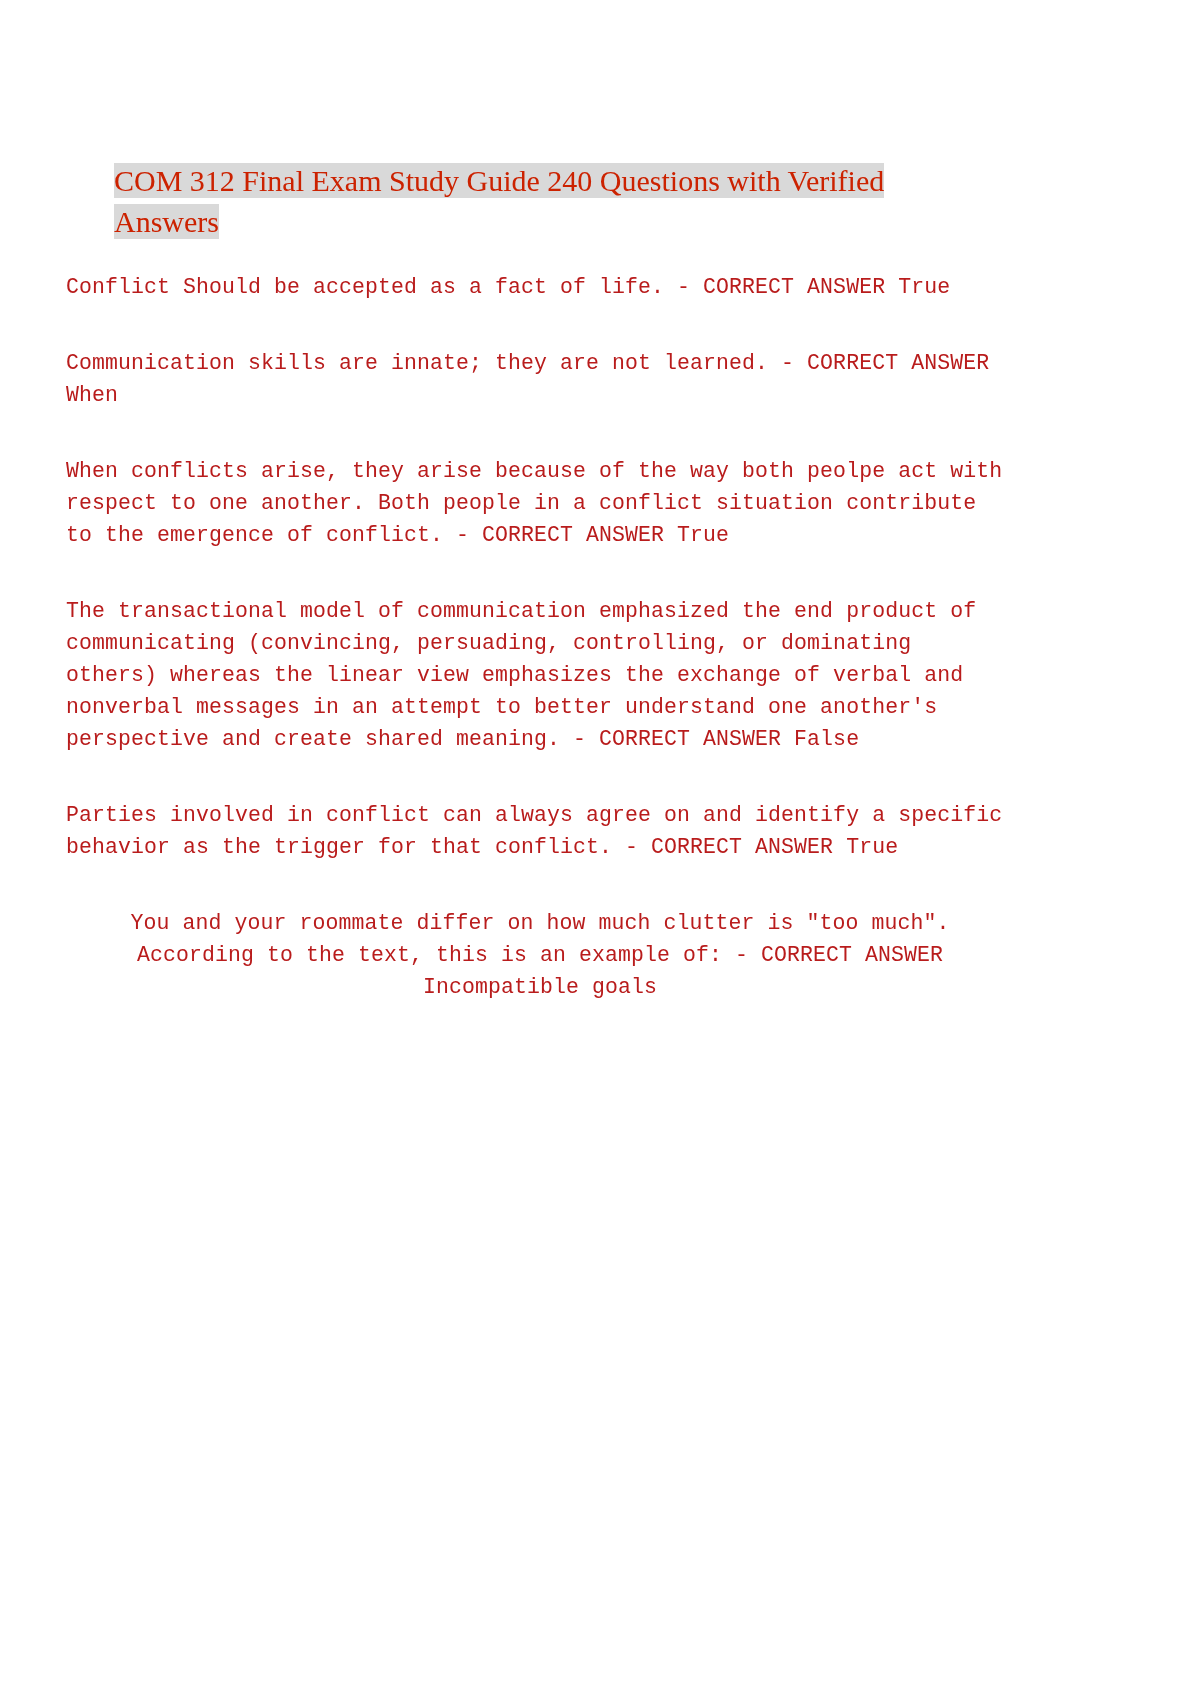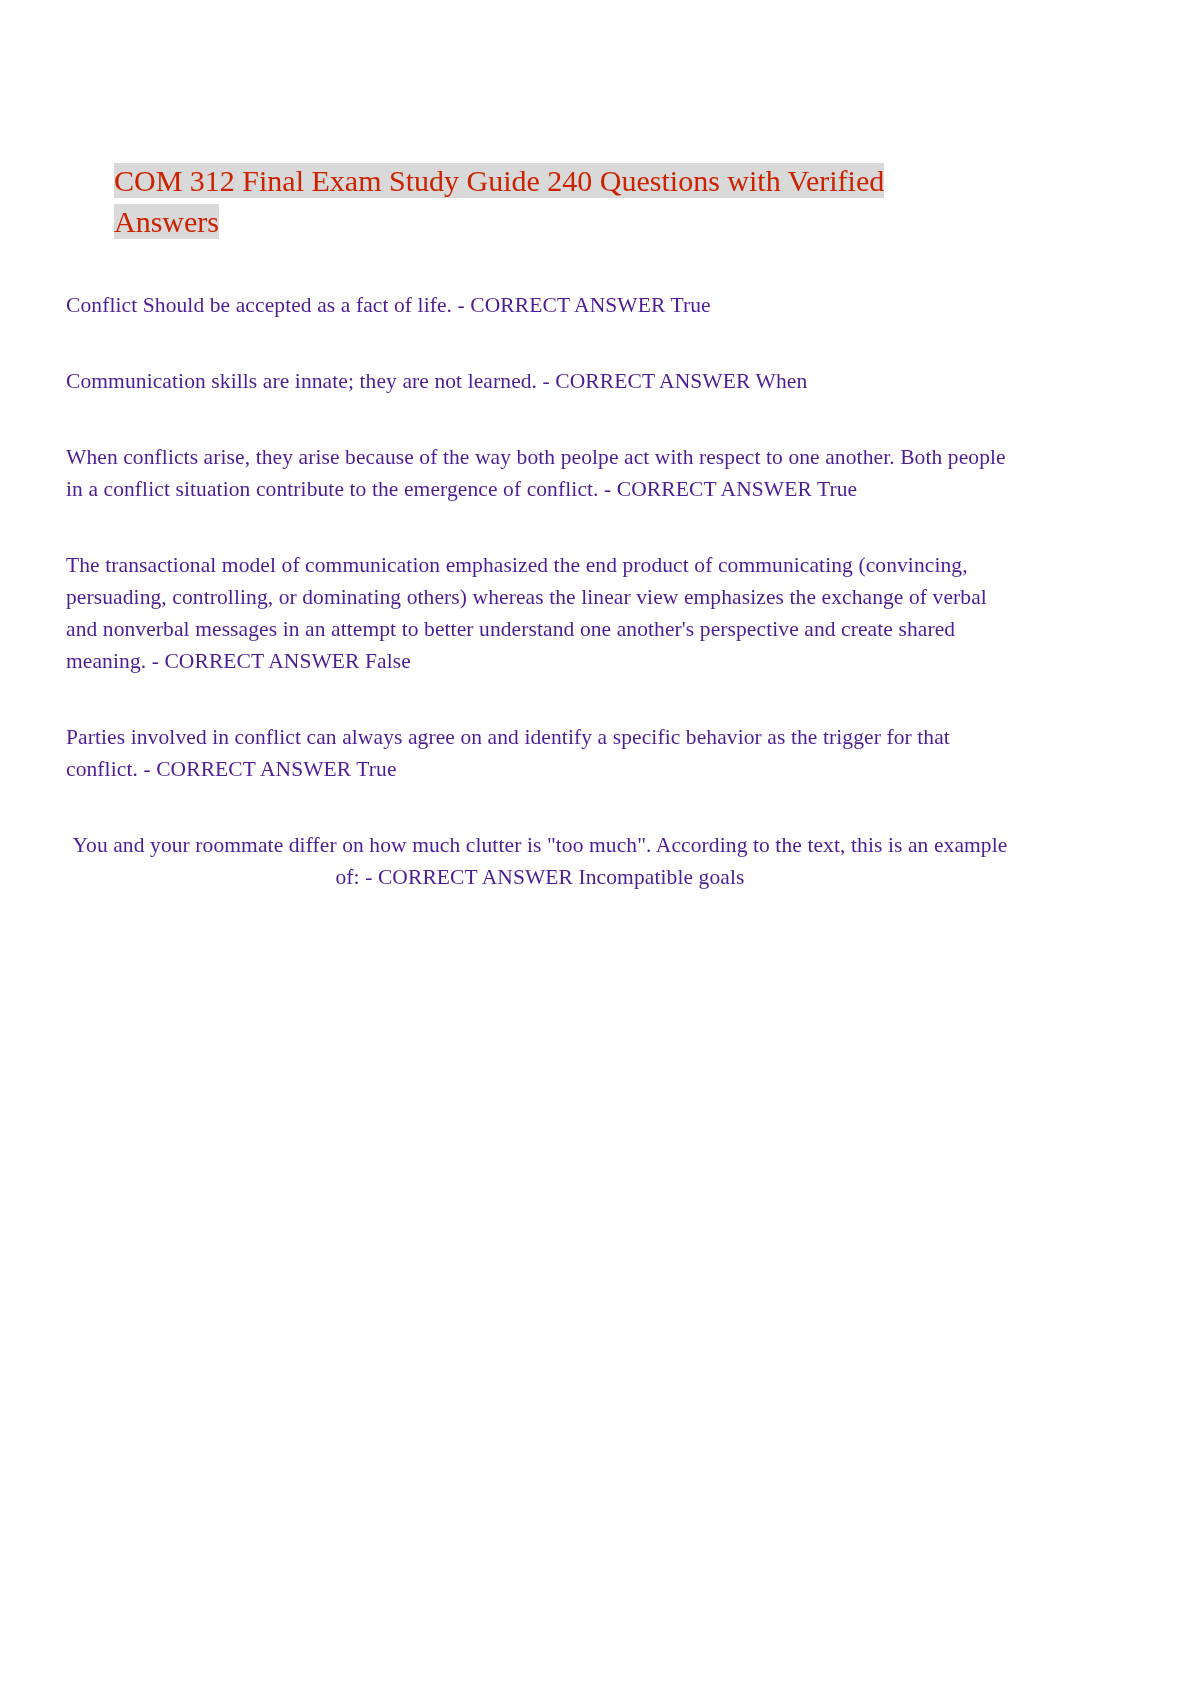--- a/index.html
+++ b/index.html
@@ -36,31 +36,32 @@
     font-weight: normal;
     margin: 0 0 0 0;
     background: #d9d9d9;
     display: inline;
     box-decoration-break: clone;
     -webkit-box-decoration-break: clone;
     padding: 1px 0;
   }
   .title-wrap {
     width: 880px;
-    margin-bottom: 46px;
+    margin-bottom: 28px;
     padding-left: 48px;
   }
   .qa-block {
     font-size: 21.5px;
     line-height: 1.49;
-    color: #4c1d95;
+    color: #b91c1c;
     margin: 0 0 44px 0;
     width: 948px;
     text-align: left;
     letter-spacing: 0.1px;
+    font-family: Liberation Mono, monospace;
   }
   .qa-block:last-child {
     margin-bottom: 0;
     text-align: center;
   }
 </style>
 </head>
 <body>
 
 <div class="page">

